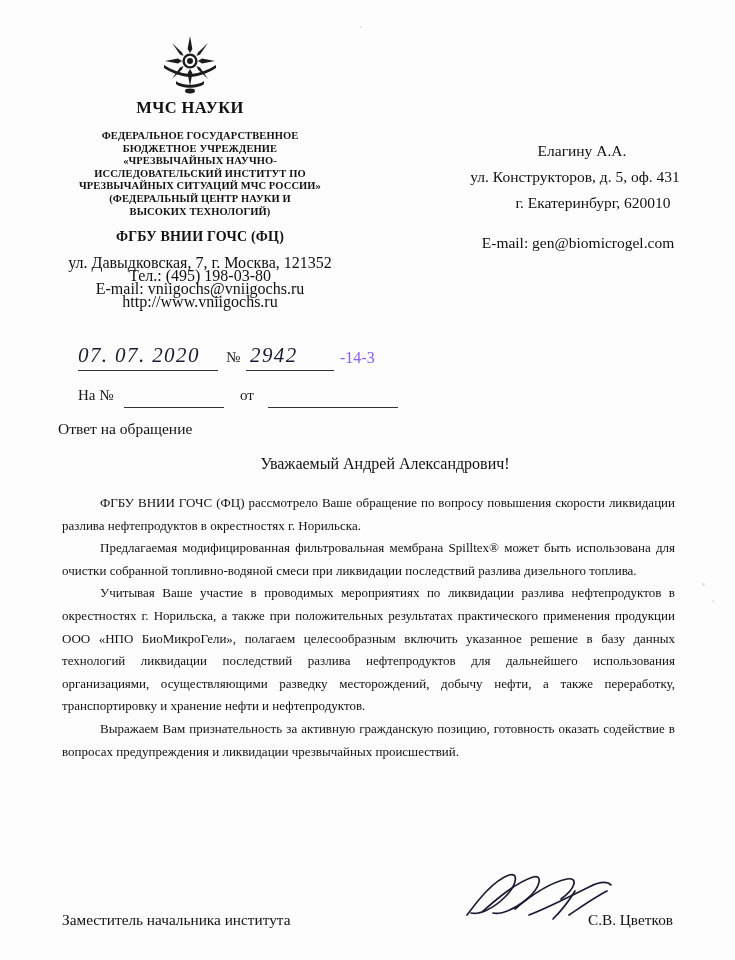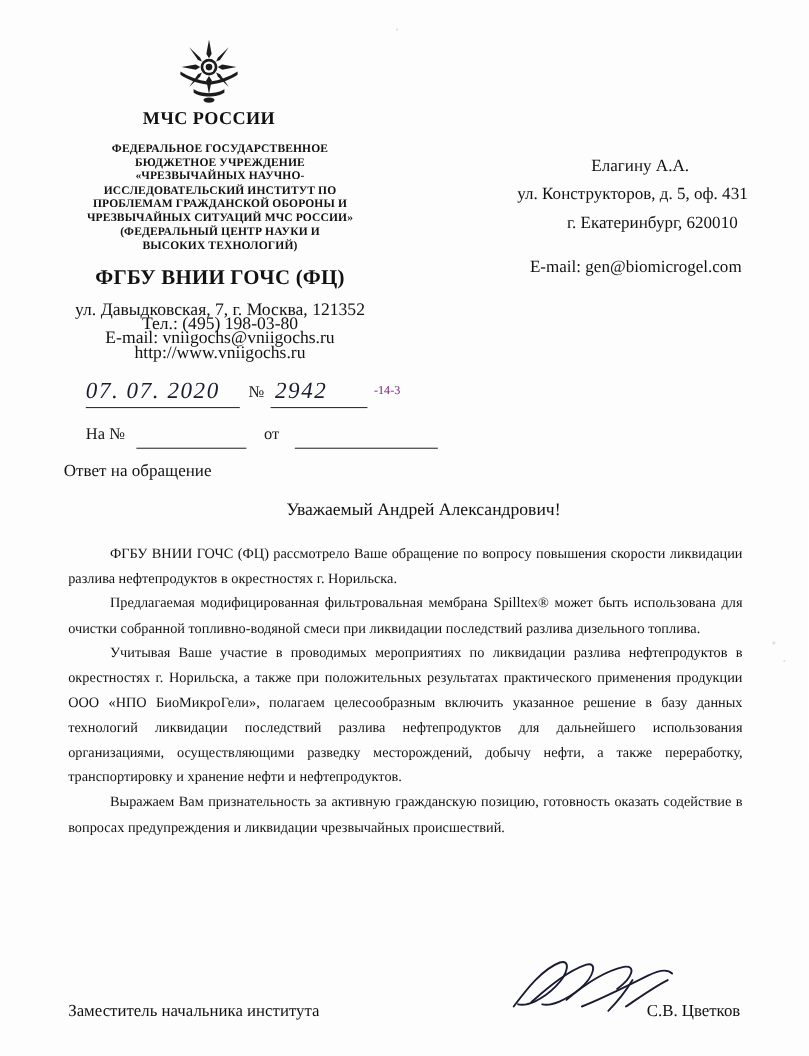--- a/index.html
+++ b/index.html
@@ -56,21 +56,21 @@
   .org-block .line {
     font-weight: bold;
     font-size: 10.5px;
     line-height: 12.6px;
     letter-spacing: 0.1px;
     color: #111;
   }
   .org-short {
     margin-top: 11px;
     font-weight: bold;
-    font-size: 19px;
+    font-size: 14px;
     letter-spacing: 0.2px;
     color: #111;
   }
   .org-contacts {
     margin-top: 11px;
   }
   .org-contacts .cline {
     font-size: 16px;
     line-height: 13px;
     color: #111;
@@ -115,22 +115,22 @@
     font-size: 21px;
     letter-spacing: 1.4px;
     color: #1b1b33;
   }
   .reg-num-word { font-size: 15px; }
   .reg-rule {
     position: absolute;
     border-bottom: 1.1px solid #333;
   }
   .reg-suffix {
-    font-size: 11px;
-    color: #701a75;
+    font-size: 16px;
+    color: #8b5cf6;
     text-align: right;
   }
   .reg-row2 {
     position: relative;
     margin-top: 8px;
     height: 26px;
     font-size: 15px;
   }
 
   
@@ -229,29 +229,28 @@
         <path d="M10 45 L20 35.5 L21.5 32 L18 33.5 Z"></path>
         <path d="M46 45 L36 35.5 L34.5 32 L38 33.5 Z"></path>
 
         <path d="M2 31 C10 36 18 39 27 40 L27 43 C17 42 8 38 2 34 Z"></path>
         <path d="M54 31 C46 36 38 39 29 40 L29 43 C39 42 48 38 54 34 Z"></path>
 
         <path d="M14 47 C20 52 36 52 42 47 L42 50 C36 55 20 55 14 50 Z"></path>
         <ellipse cx="28" cy="57" rx="5" ry="2.4"></ellipse>
       </g>
     </svg>
-    <div class="ministry-title">МЧС РОССИИ</div>
+    <div class="ministry-title">МЧС НАУКИ</div>
   </div>
 
   <div class="org-block">
     <div class="line">ФЕДЕРАЛЬНОЕ ГОСУДАРСТВЕННОЕ</div>
     <div class="line">БЮДЖЕТНОЕ УЧРЕЖДЕНИЕ</div>
     <div class="line">«ЧРЕЗВЫЧАЙНЫХ НАУЧНО-</div>
     <div class="line">ИССЛЕДОВАТЕЛЬСКИЙ ИНСТИТУТ ПО</div>
-    <div class="line">ПРОБЛЕМАМ ГРАЖДАНСКОЙ ОБОРОНЫ И</div>
     <div class="line">ЧРЕЗВЫЧАЙНЫХ СИТУАЦИЙ МЧС РОССИИ»</div>
     <div class="line">(ФЕДЕРАЛЬНЫЙ ЦЕНТР НАУКИ И</div>
     <div class="line">ВЫСОКИХ ТЕХНОЛОГИЙ)</div>
 
     <div class="org-short">ФГБУ ВНИИ ГОЧС (ФЦ)</div>
 
     <div class="org-contacts">
       <div class="cline">ул. Давыдковская, 7, г. Москва, 121352</div>
       <div class="cline">Тел.: (495) 198-03-80</div>
       <div class="cline">E-mail: vniigochs@vniigochs.ru</div>

